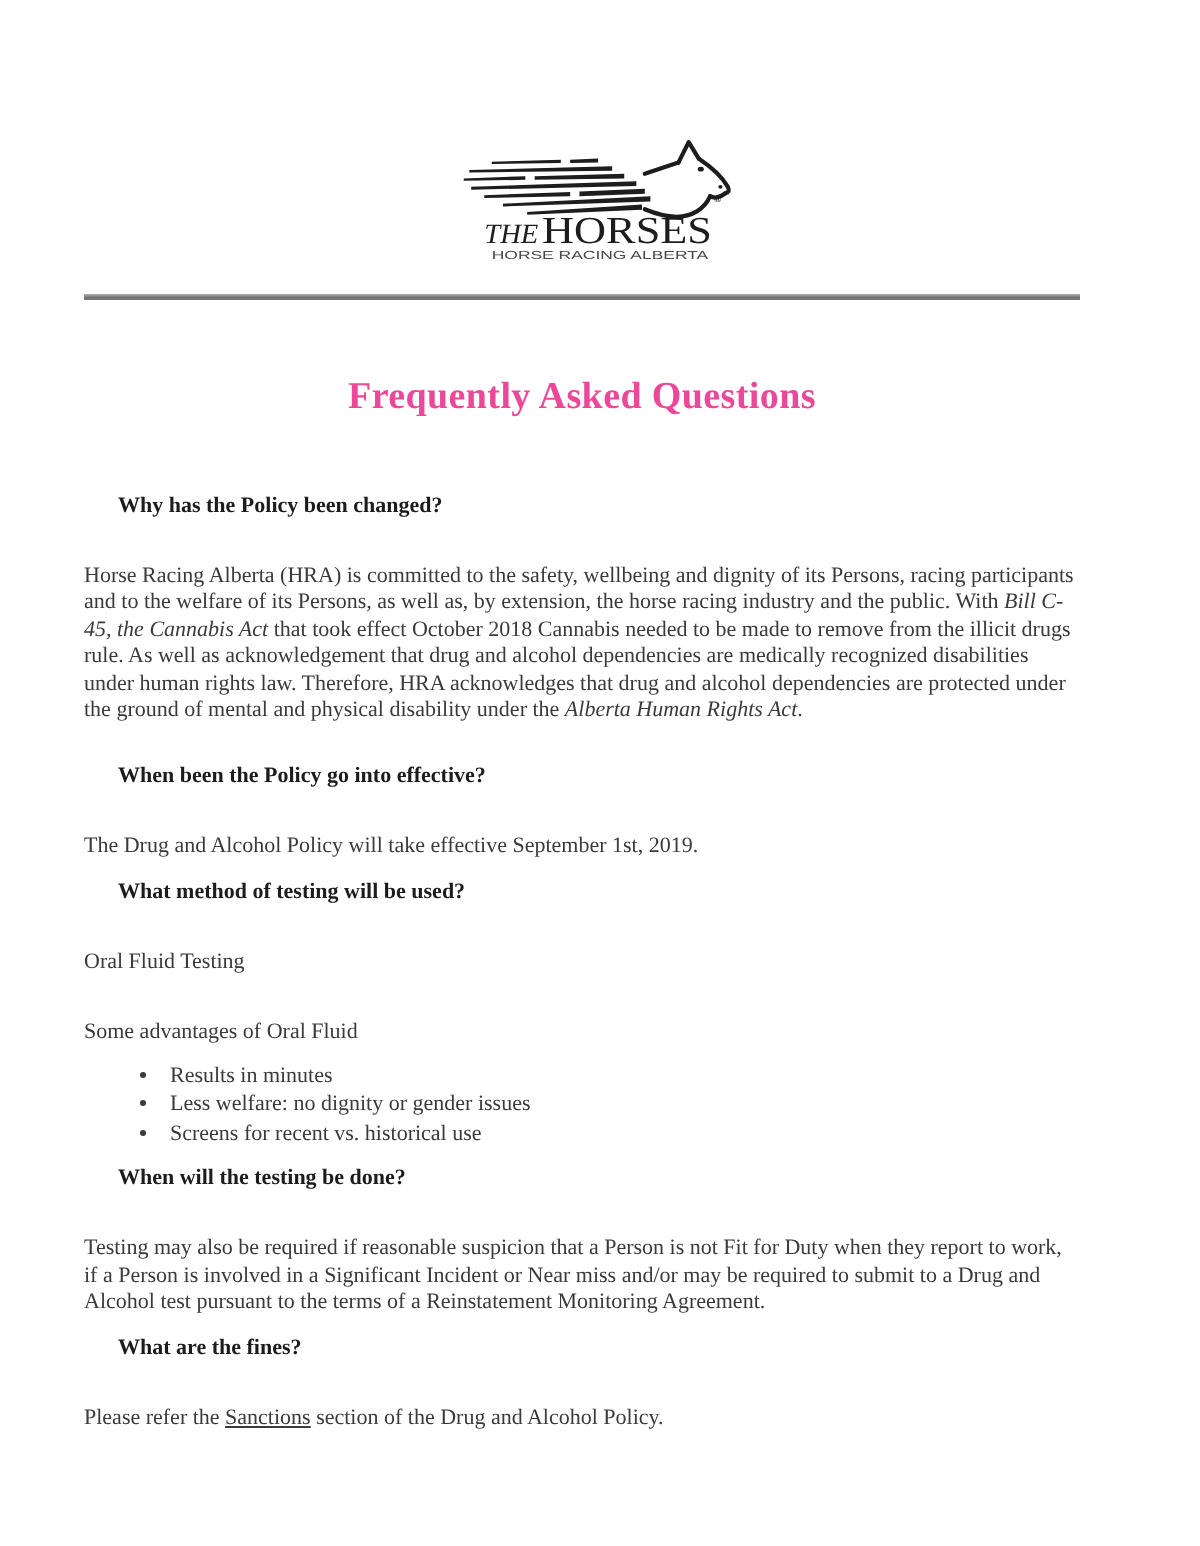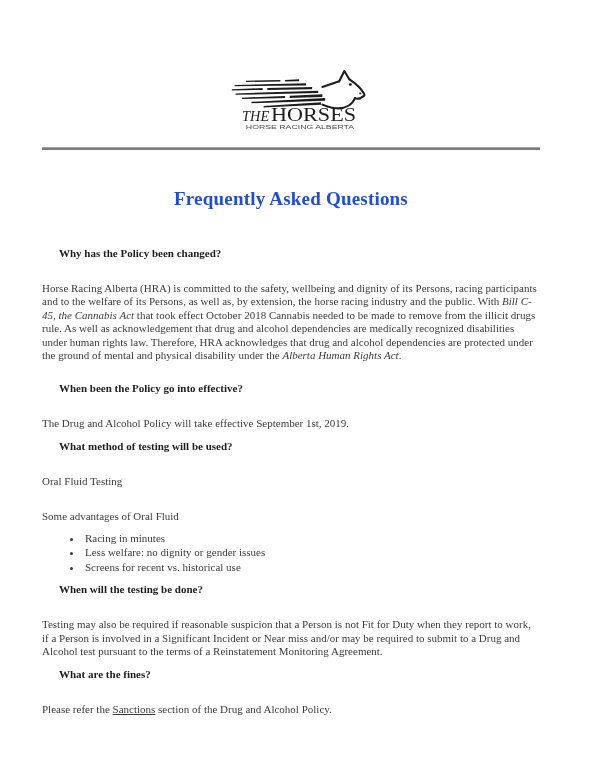--- a/index.html
+++ b/index.html
@@ -25,21 +25,21 @@
     border-bottom: 1px solid #777;
   }
 
   
   .doc-title {
     margin: 38px 60px 0 42px;
     text-align: center;
     font-size: 19px;
     line-height: 22px;
     font-weight: bold;
-    color: #1d4ed8;
+    color: #ec4899;
     letter-spacing: 0.2px;
   }
 
   
   .content {
     margin: 36px 60px 0 42px;
     font-size: 11px;
     line-height: 13.4px;
   }
   .content h2.q {
@@ -105,21 +105,21 @@
 
   <div class="content">
       <h2 class="q">Why has the Policy been changed?</h2>
       <p><span>Horse Racing Alberta (HRA) is committed to the safety, wellbeing and dignity of its Persons, racing participants and to the welfare of its Persons, as well as, by extension, the horse racing industry and the public. With </span><em>Bill C-45, the Cannabis Act</em><span> that took effect October 2018 Cannabis needed to be made to remove from the illicit drugs rule. As well as acknowledgement that drug and alcohol dependencies are medically recognized disabilities under human rights law. Therefore, HRA acknowledges that drug and alcohol dependencies are protected under the ground of mental and physical disability under the </span><em>Alberta Human Rights Act</em><span>.</span></p>
       <h2 class="q extra-space">When been the Policy go into effective?</h2>
       <p><span>The Drug and Alcohol Policy will take effective September 1st, 2019.</span></p>
       <h2 class="q">What method of testing will be used?</h2>
       <p><span>Oral Fluid Testing</span></p>
       <p><span>Some advantages of Oral Fluid</span></p>
       <ul>
-        <li>Racing in minutes</li>
+        <li>Results in minutes</li>
         <li>Less welfare: no dignity or gender issues</li>
         <li>Screens for recent vs. historical use</li>
       </ul>
       <h2 class="q">When will the testing be done?</h2>
       <p><span>Testing may also be required if reasonable suspicion that a Person is not Fit for Duty when they report to work, if a Person is involved in a Significant Incident or Near miss and/or may be required to submit to a Drug and Alcohol test pursuant to the terms of a Reinstatement Monitoring Agreement.</span></p>
       <h2 class="q">What are the fines?</h2>
       <p><span>Please refer the </span><span class="u">Sanctions</span><span> section of the Drug and Alcohol Policy.</span></p>
     </div>
 
 </div>

